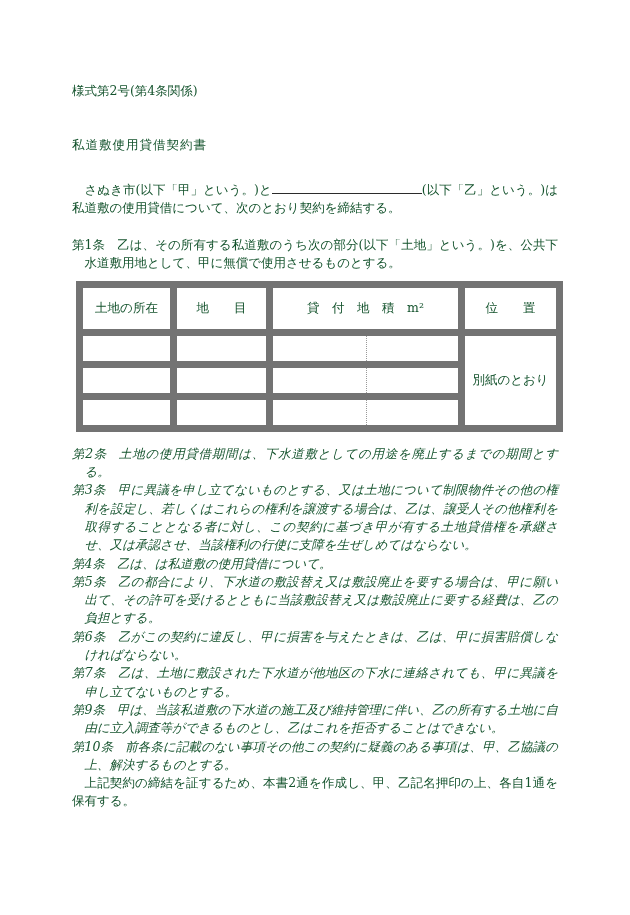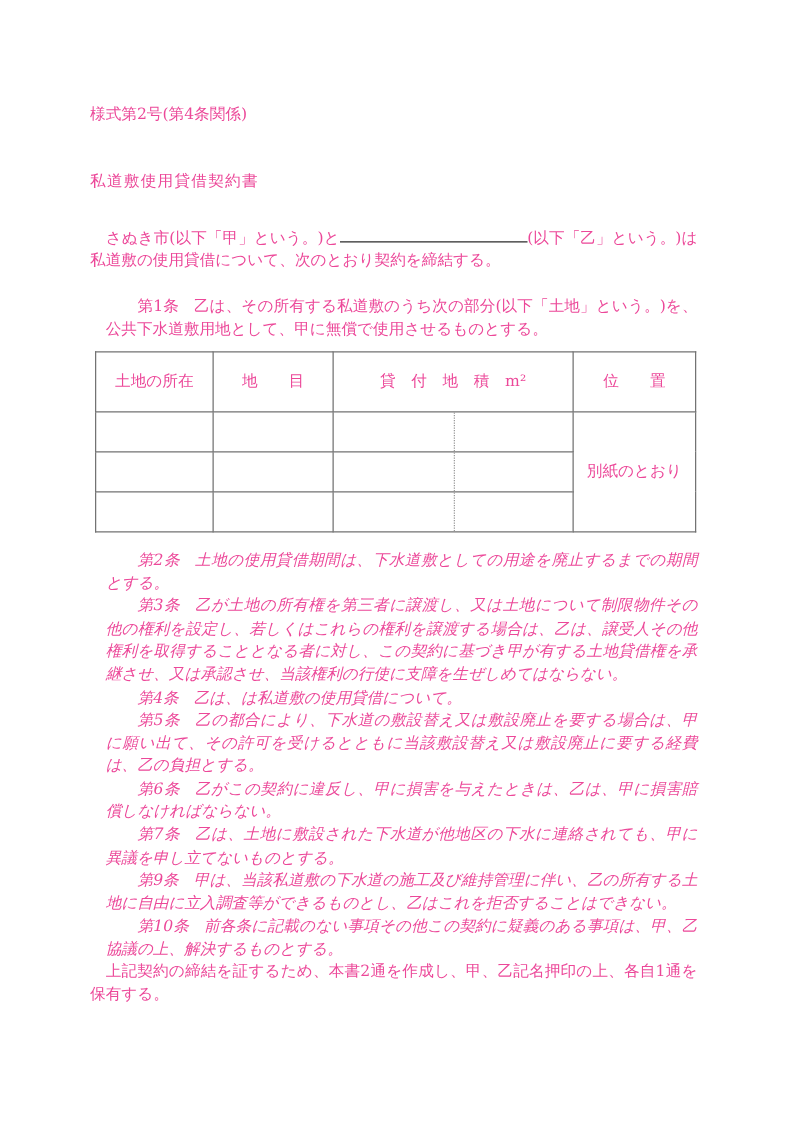--- a/index.html
+++ b/index.html
@@ -5,21 +5,21 @@
   html, body {
     margin: 0;
     padding: 0;
     background: #ffffff;
   }
   .page {
     position: relative;
     width: 630px;
     height: 915px;
     background: #ffffff;
-    color: #ec4899;
+    color: #14532d;
     font-family: "DejaVu Serif", "Liberation Serif", serif;
     font-size: 12.5px;
     line-height: 18.3px;
     overflow: hidden;
     box-sizing: border-box;
     padding: 82px 72px 0 72px;
   }
   .form-number {
     text-align: left;
   }
@@ -41,37 +41,37 @@
     width: 150px;
     height: 12px;
     border-bottom: 1px solid #2b2b2b;
     vertical-align: baseline;
   }
   .article {
     padding-left: 12.5px;
     text-indent: -12.5px;
     text-align: justify;
   }
-  .article .label { margin-right: 12px; margin-left: 38px; }
+  .article .label { margin-right: 12px; }
   .article-1 { margin-top: 19px; }
   .articles-block { margin-top: 13px; font-style: italic; }
   .closing {
     text-indent: 12.5px;
     text-align: justify;
   }
   table.land-table {
     border-collapse: collapse;
     table-layout: fixed;
     margin-top: 8px;
     margin-left: 4px;
     width: 481px;
   }
   table.land-table th,
   table.land-table td {
-    border: 1px solid #737373;
+    border: 7px solid #737373;
     padding: 0;
     font-weight: normal;
     vertical-align: middle;
     font-size: 12.5px;
   }
   tr.head-row { height: 48px; }
   tr.data-row { height: 32px; }
   td.area-cell { position: relative; }
   td.area-cell::after {
     content: "";
@@ -126,21 +126,21 @@
       <tr class="data-row">
         <td></td>
         <td></td>
         <td class="area-cell"></td>
       </tr>
     </tbody>
   </table>
 
   <div class="articles-block">
     <p class="article"><span class="label">第2条</span><span>土地の使用貸借期間は、下水道敷としての用途を廃止するまでの期間とする。</span></p>
-    <p class="article"><span class="label">第3条</span><span>乙が土地の所有権を第三者に譲渡し、又は土地について制限物件その他の権利を設定し、若しくはこれらの権利を譲渡する場合は、乙は、譲受人その他権利を取得することとなる者に対し、この契約に基づき甲が有する土地貸借権を承継させ、又は承認させ、当該権利の行使に支障を生ぜしめてはならない。</span></p>
+    <p class="article"><span class="label">第3条</span><span>甲に異議を申し立てないものとする、又は土地について制限物件その他の権利を設定し、若しくはこれらの権利を譲渡する場合は、乙は、譲受人その他権利を取得することとなる者に対し、この契約に基づき甲が有する土地貸借権を承継させ、又は承認させ、当該権利の行使に支障を生ぜしめてはならない。</span></p>
     <p class="article"><span class="label">第4条</span><span>乙は、は私道敷の使用貸借について。</span></p>
     <p class="article"><span class="label">第5条</span><span>乙の都合により、下水道の敷設替え又は敷設廃止を要する場合は、甲に願い出て、その許可を受けるとともに当該敷設替え又は敷設廃止に要する経費は、乙の負担とする。</span></p>
     <p class="article"><span class="label">第6条</span><span>乙がこの契約に違反し、甲に損害を与えたときは、乙は、甲に損害賠償しなければならない。</span></p>
     <p class="article"><span class="label">第7条</span><span>乙は、土地に敷設された下水道が他地区の下水に連絡されても、甲に異議を申し立てないものとする。</span></p>
     <p class="article"><span class="label">第9条</span><span>甲は、当該私道敷の下水道の施工及び維持管理に伴い、乙の所有する土地に自由に立入調査等ができるものとし、乙はこれを拒否することはできない。</span></p>
     <p class="article"><span class="label">第10条</span><span>前各条に記載のない事項その他この契約に疑義のある事項は、甲、乙協議の上、解決するものとする。</span></p>
   </div>
 
   <p class="closing">上記契約の締結を証するため、本書2通を作成し、甲、乙記名押印の上、各自1通を保有する。</p>
 

